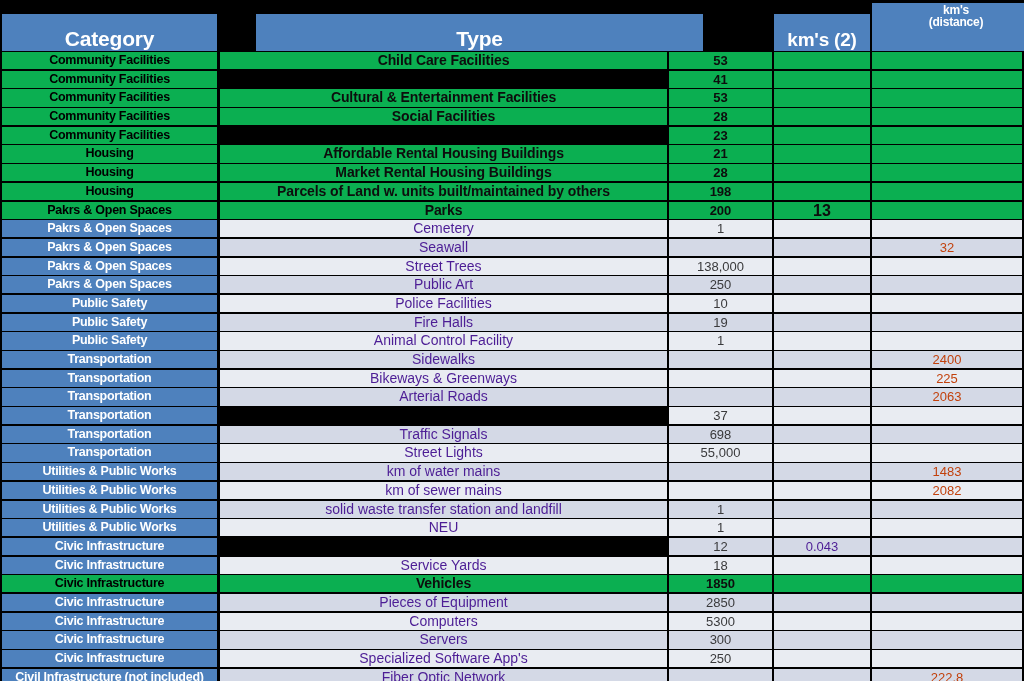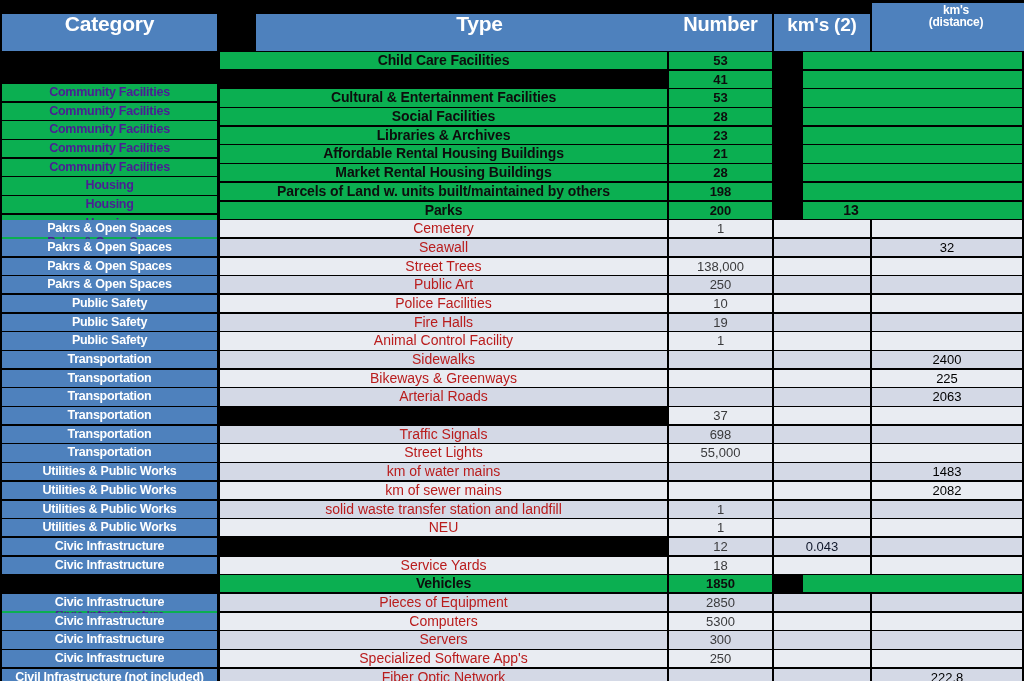--- a/index.html
+++ b/index.html
@@ -36,21 +36,21 @@
     background: #4E81BD;
     color: #FFFFFF;
     font-weight: bold;
     text-align: center;
     line-height: 1.02;
     letter-spacing: -0.2px;
     box-sizing: border-box;
     display: flex;
     align-items: flex-end;
     justify-content: center;
-    padding-bottom: 17px;
+    padding-bottom: 2px;
     overflow: hidden;
   }
   .hcell.two-line {
     align-items: flex-start;
     padding-top: 1px;
     padding-bottom: 0;
   }
 
   #h-category { left: 2px;   top: 14px; width: 215px; height: 37px; font-size: 21px; }
   #h-type     { left: 220px; top: 14px; width: 447px; height: 37px; font-size: 21px; margin-left: 36px; }
@@ -74,55 +74,54 @@
     position: absolute;
     top: 0;
     height: 17.2px;
     line-height: 17.2px;
     box-sizing: border-box;
     overflow: hidden;
     white-space: nowrap;
     text-align: center;
   }
   .c-category { left: 2px;   width: 215px; font-size: 12.5px; font-weight: bold; color: #FFFFFF; background: #4E81BD; letter-spacing: -0.25px; }
-  .c-type     { left: 220px; width: 447px; font-size: 14px;  color: #b91c1c; }
+  .c-type     { left: 220px; width: 447px; font-size: 14px;  color: #4c1d95; }
   .c-number   { left: 669px; width: 103px; font-size: 13px;  color: #3A3A3C; }
-  .c-km2      { left: 774px; width: 96px;  font-size: 13px;  color: #0f172a; }
-  .c-kmdist   { left: 872px; width: 150px; font-size: 13px;  color: #000000; }
+  .c-km2      { left: 774px; width: 96px;  font-size: 13px;  color: #4c1d95; }
+  .c-kmdist   { left: 872px; width: 150px; font-size: 13px;  color: #c2410c; }
 
   
   .row.stripe-a .c-type,
   .row.stripe-a .c-number,
   .row.stripe-a .c-km2,
   .row.stripe-a .c-kmdist { background: #E9ECF2; }
 
   .row.stripe-b .c-type,
   .row.stripe-b .c-number,
   .row.stripe-b .c-km2,
   .row.stripe-b .c-kmdist { background: #D4D9E6; }
 
   
-  .row.hl .c-category { background: #0BAF51; color: #4c1d95; margin-top: 32px; }
+  .row.hl .c-category { background: #0BAF51; color: #000000; }
   .row.hl .c-type,
   .row.hl .c-number,
   .row.hl .c-km2,
   .row.hl .c-kmdist { background: #0BAF51; color: #0D0D0D; font-weight: bold; }
   .row.hl .c-type   { font-size: 14px; letter-spacing: -0.1px; }
   .row.hl .c-number { font-size: 13px; }
-  .row.hl .c-km2    { font-size: 14px; margin-left: 29px; }
+  .row.hl .c-km2    { font-size: 16px; }
 </style>
 </head>
 <body>
 
 <div id="sheet">
 
   <div class="header-row">
     <div class="hcell" id="h-category">Category</div>
     <div class="hcell" id="h-type">Type</div>
-    <div class="hcell" id="h-number">Number</div>
     <div class="hcell" id="h-km2">km's (2)</div>
     <div class="hcell two-line" id="h-kmdist">
       <div style="width:100%">
         <div>km's</div>
         <div>(distance)</div>
       </div>
     </div>
   </div>
 
   <div id="rows">
@@ -148,21 +147,20 @@
       </div>
       <div class="row hl">
         <div class="cell c-category">Community Facilities</div>
         <div class="cell c-type">Social Facilities</div>
         <div class="cell c-number">28</div>
         <div class="cell c-km2"></div>
         <div class="cell c-kmdist"></div>
       </div>
       <div class="row hl">
         <div class="cell c-category">Community Facilities</div>
-        <div class="cell c-type">Libraries &amp; Archives</div>
         <div class="cell c-number">23</div>
         <div class="cell c-km2"></div>
         <div class="cell c-kmdist"></div>
       </div>
       <div class="row hl">
         <div class="cell c-category">Housing</div>
         <div class="cell c-type">Affordable Rental Housing Buildings</div>
         <div class="cell c-number">21</div>
         <div class="cell c-km2"></div>
         <div class="cell c-kmdist"></div>

